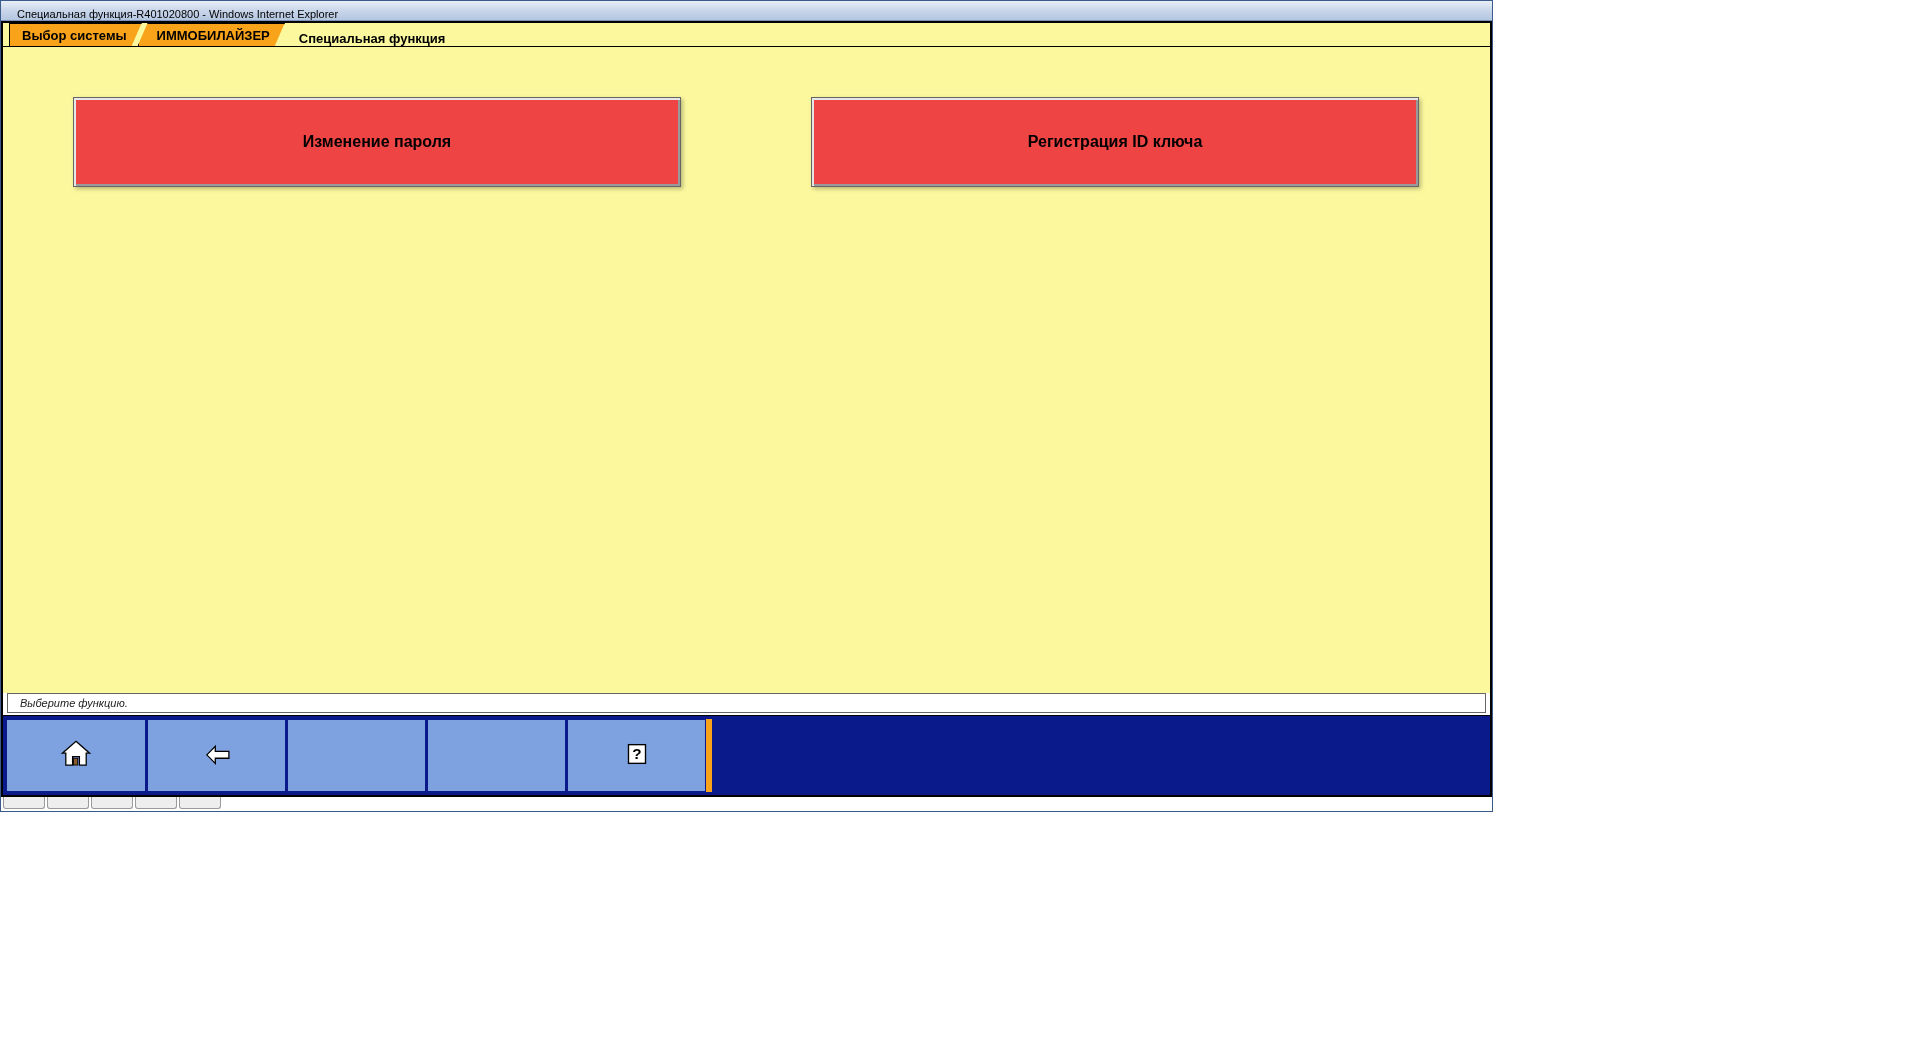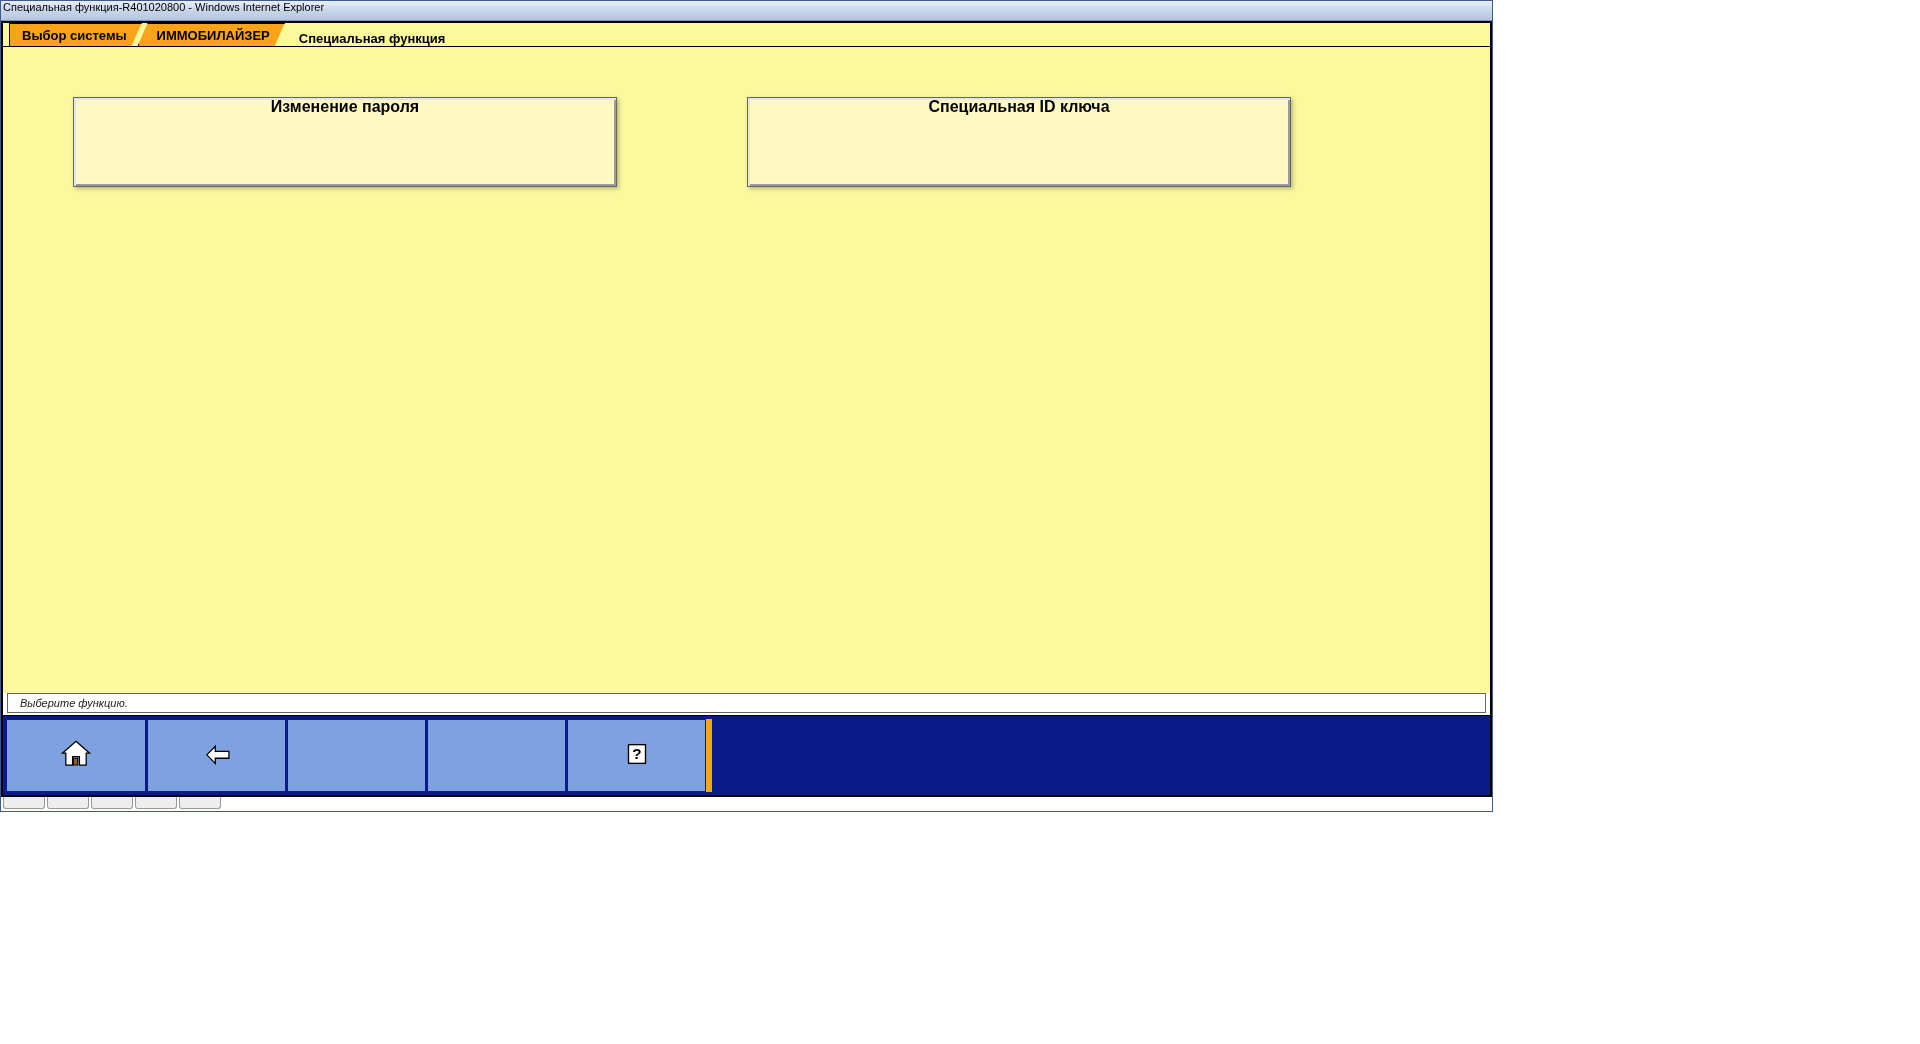--- a/index.html
+++ b/index.html
@@ -14,22 +14,22 @@
     flex-direction: column;
     position: relative;
     background: #fff;
   }
 
   .titlebar {
     height: 20px;
     background: linear-gradient(to bottom, #e8eef7 0%, #c9d6ea 50%, #b4c6e0 100%);
     border-bottom: 1px solid #7a94bd;
     display: flex;
-    align-items: flex-start;
-    padding: 0 2px;
+    align-items: flex-end;
+    padding: 0 16px;
     font-size: 11px;
     color: #000;
   }
 
   .app-frame {
     flex: 1;
     display: flex;
     flex-direction: column;
     border: 2px solid #000;
     margin: 0;
@@ -75,26 +75,27 @@
     flex: 1;
     background: #fbf89e;
     position: relative;
     padding: 50px 70px;
     display: flex;
     gap: 130px;
     align-items: flex-start;
   }
 
   .big-btn {
-    width: 544px;
+    width: 608px;
     height: 90px;
-    background: #fef9c3;
+    background: #ef4444;
     border: 1px solid #666;
     box-shadow: inset 2px 2px 0 #e6e6e6, inset -2px -2px 0 #9a9a9a, 2px 2px 4px rgba(0,0,0,0.25);
     display: flex;
+    align-items: center;
     justify-content: center;
     font-size: 16px;
     font-weight: bold;
     color: #000;
     cursor: pointer;
   }
 
   .status-bar {
     height: 20px;
     background: #fff;
@@ -174,21 +175,21 @@
       <div class="bc-current">
         <span>Специальная функция</span>
       </div>
     </div>
 
     <div class="content">
       <div class="big-btn">
         <span>Изменение пароля</span>
       </div>
       <div class="big-btn">
-        <span>Специальная ID ключа</span>
+        <span>Регистрация ID ключа</span>
       </div>
     </div>
 
     <div class="status-bar">
       <span>Выберите функцию.</span>
     </div>
 
     <div class="toolbar">
       <div class="tool-strip">
         <div class="tool-btn">

